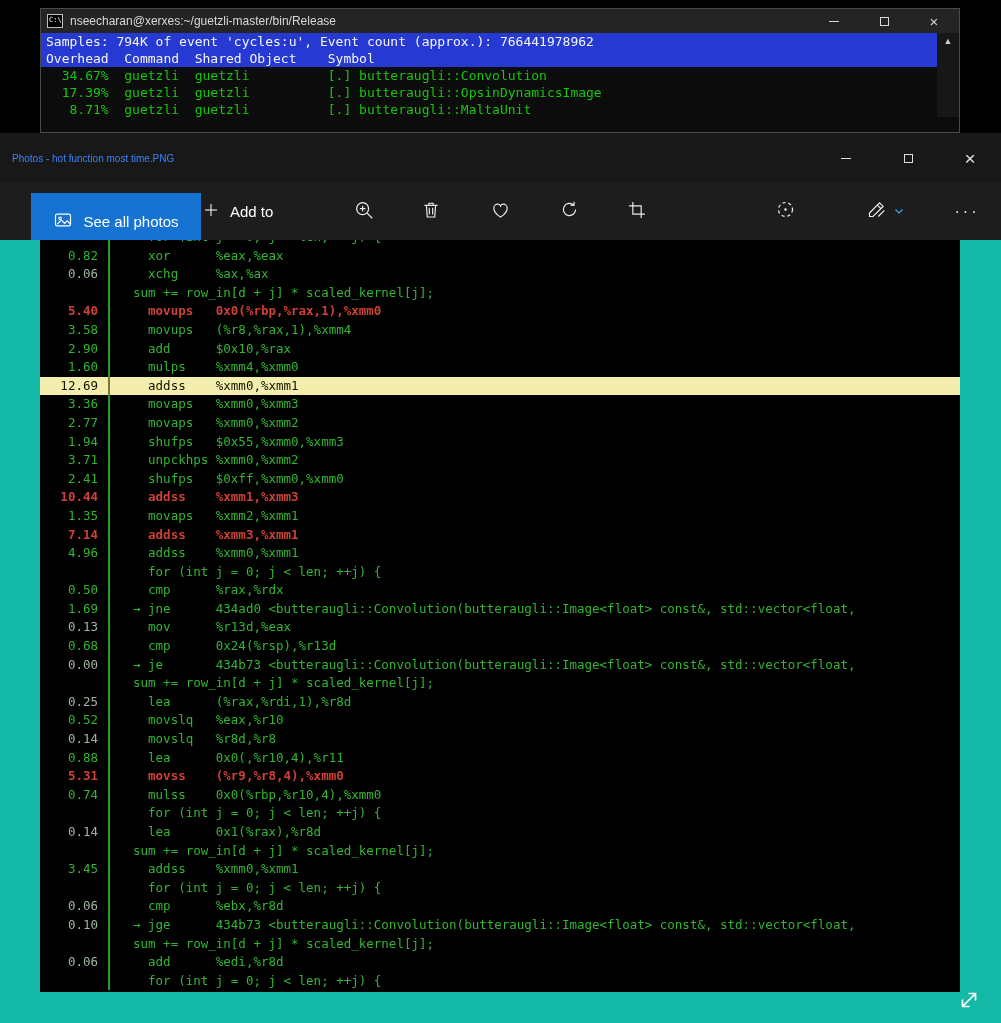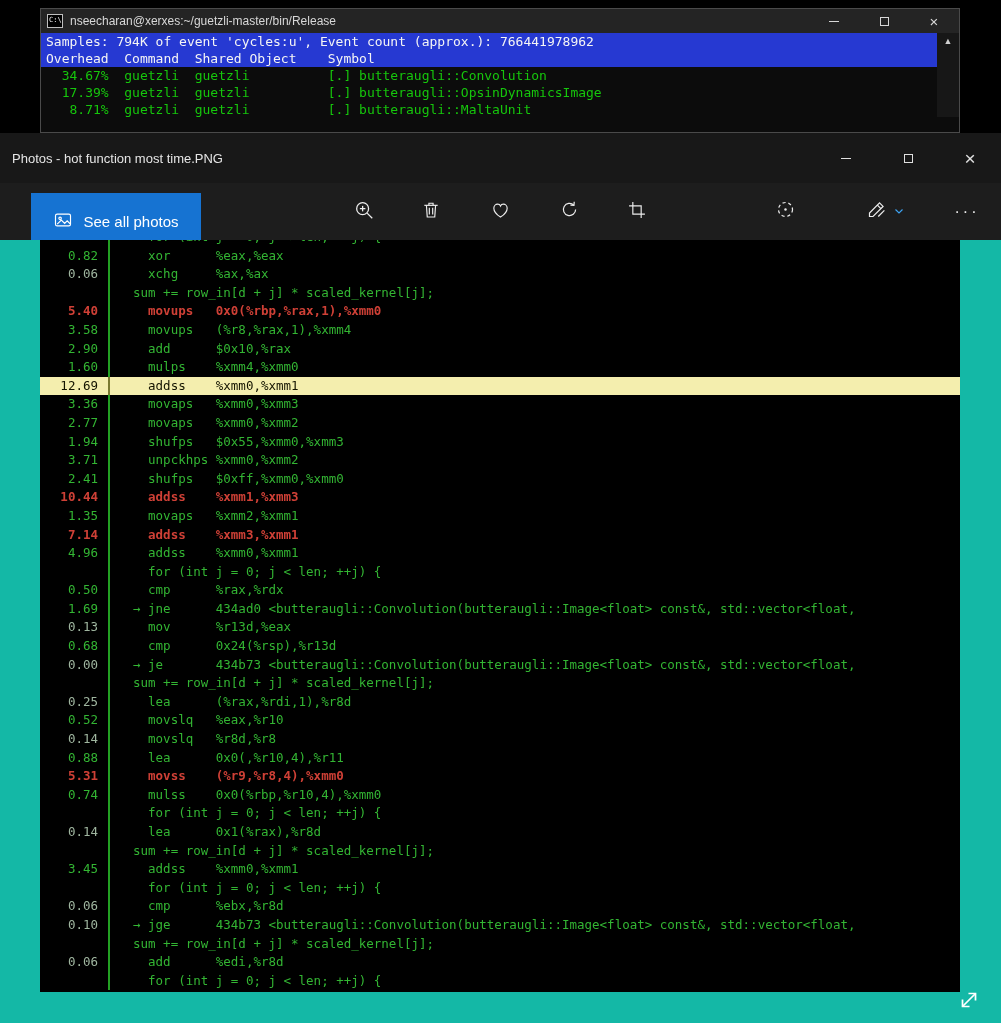--- a/index.html
+++ b/index.html
@@ -38,21 +38,21 @@
   .cline { display:block; padding-left:5px; }
   .cline.blue { background:#2639d2; color:#f5f5f5; }
   .console-scrollbar {
     position:absolute; right:0; top:0; width:22px; bottom:0; background:#171717;
     display:flex; justify-content:center; padding-top:3px; color:#cfcfcf; font-size:9px;
   }
 
   
   .photos-window { position:absolute; left:0; top:133px; width:1001px; height:890px; background:#0d0d0d; }
   .photos-titlebar { height:50px; background:#181818; display:flex; align-items:center; }
-  .photos-title { color:#e5e5e5; font-size:13px; padding-left:12px; white-space:nowrap; }
+  .photos-title { color:#3b82f6; font-size:10px; padding-left:12px; white-space:nowrap; }
   .photos-controls { margin-left:auto; display:flex; height:100%; }
   .pbtn { width:62px; height:100%; display:flex; align-items:center; justify-content:center; color:#e0e0e0; }
   .pbtn .glyph-min { background:#e0e0e0; }
   .pbtn .glyph-max { border-color:#e0e0e0; }
   .pbtn .glyph-close { font-size:19px; }
 
   .toolbar { position:relative; height:57px; background:#1d1d1d; }
   .see-all-btn {
     position:absolute; left:0; top:10px; width:170px; height:57px; background:#1673d2;
     color:#fff; font-size:15px; display:flex; align-items:center; justify-content:center; gap:10px;margin-left:31px;
@@ -141,20 +141,29 @@
         <span>
           <svg width="20" height="20" viewBox="0 0 24 24" stroke="#fff" fill="none" stroke-width="1.4">
             <rect x="3" y="5" width="18" height="14" rx="2"></rect>
             <circle cx="8.5" cy="10" r="1.5"></circle>
             <path d="M5 17l5-5 4 4 3-3 3.5 3.5"></path>
           </svg>
         </span>
         <span>See all photos</span>
       </div>
 
+      <div class="add-to-btn">
+        <span>
+          <svg width="18" height="18" viewBox="0 0 24 24" stroke="#ededed" fill="none" stroke-width="1.5">
+            <line x1="12" y1="4" x2="12" y2="20"></line>
+              <line x1="4" y1="12" x2="20" y2="12"></line>
+          </svg>
+        </span>
+        <span>Add to</span>
+      </div>
 
       <div class="icon-btn" style="left:340px">
         <span>
           <svg width="22" height="22" viewBox="0 0 24 24">
             <circle cx="10.5" cy="10.5" r="6.5"></circle>
             <line x1="15.4" y1="15.4" x2="21" y2="21"></line>
             <line x1="7.5" y1="10.5" x2="13.5" y2="10.5"></line>
             <line x1="10.5" y1="7.5" x2="10.5" y2="13.5"></line>
           </svg>
         </span>

